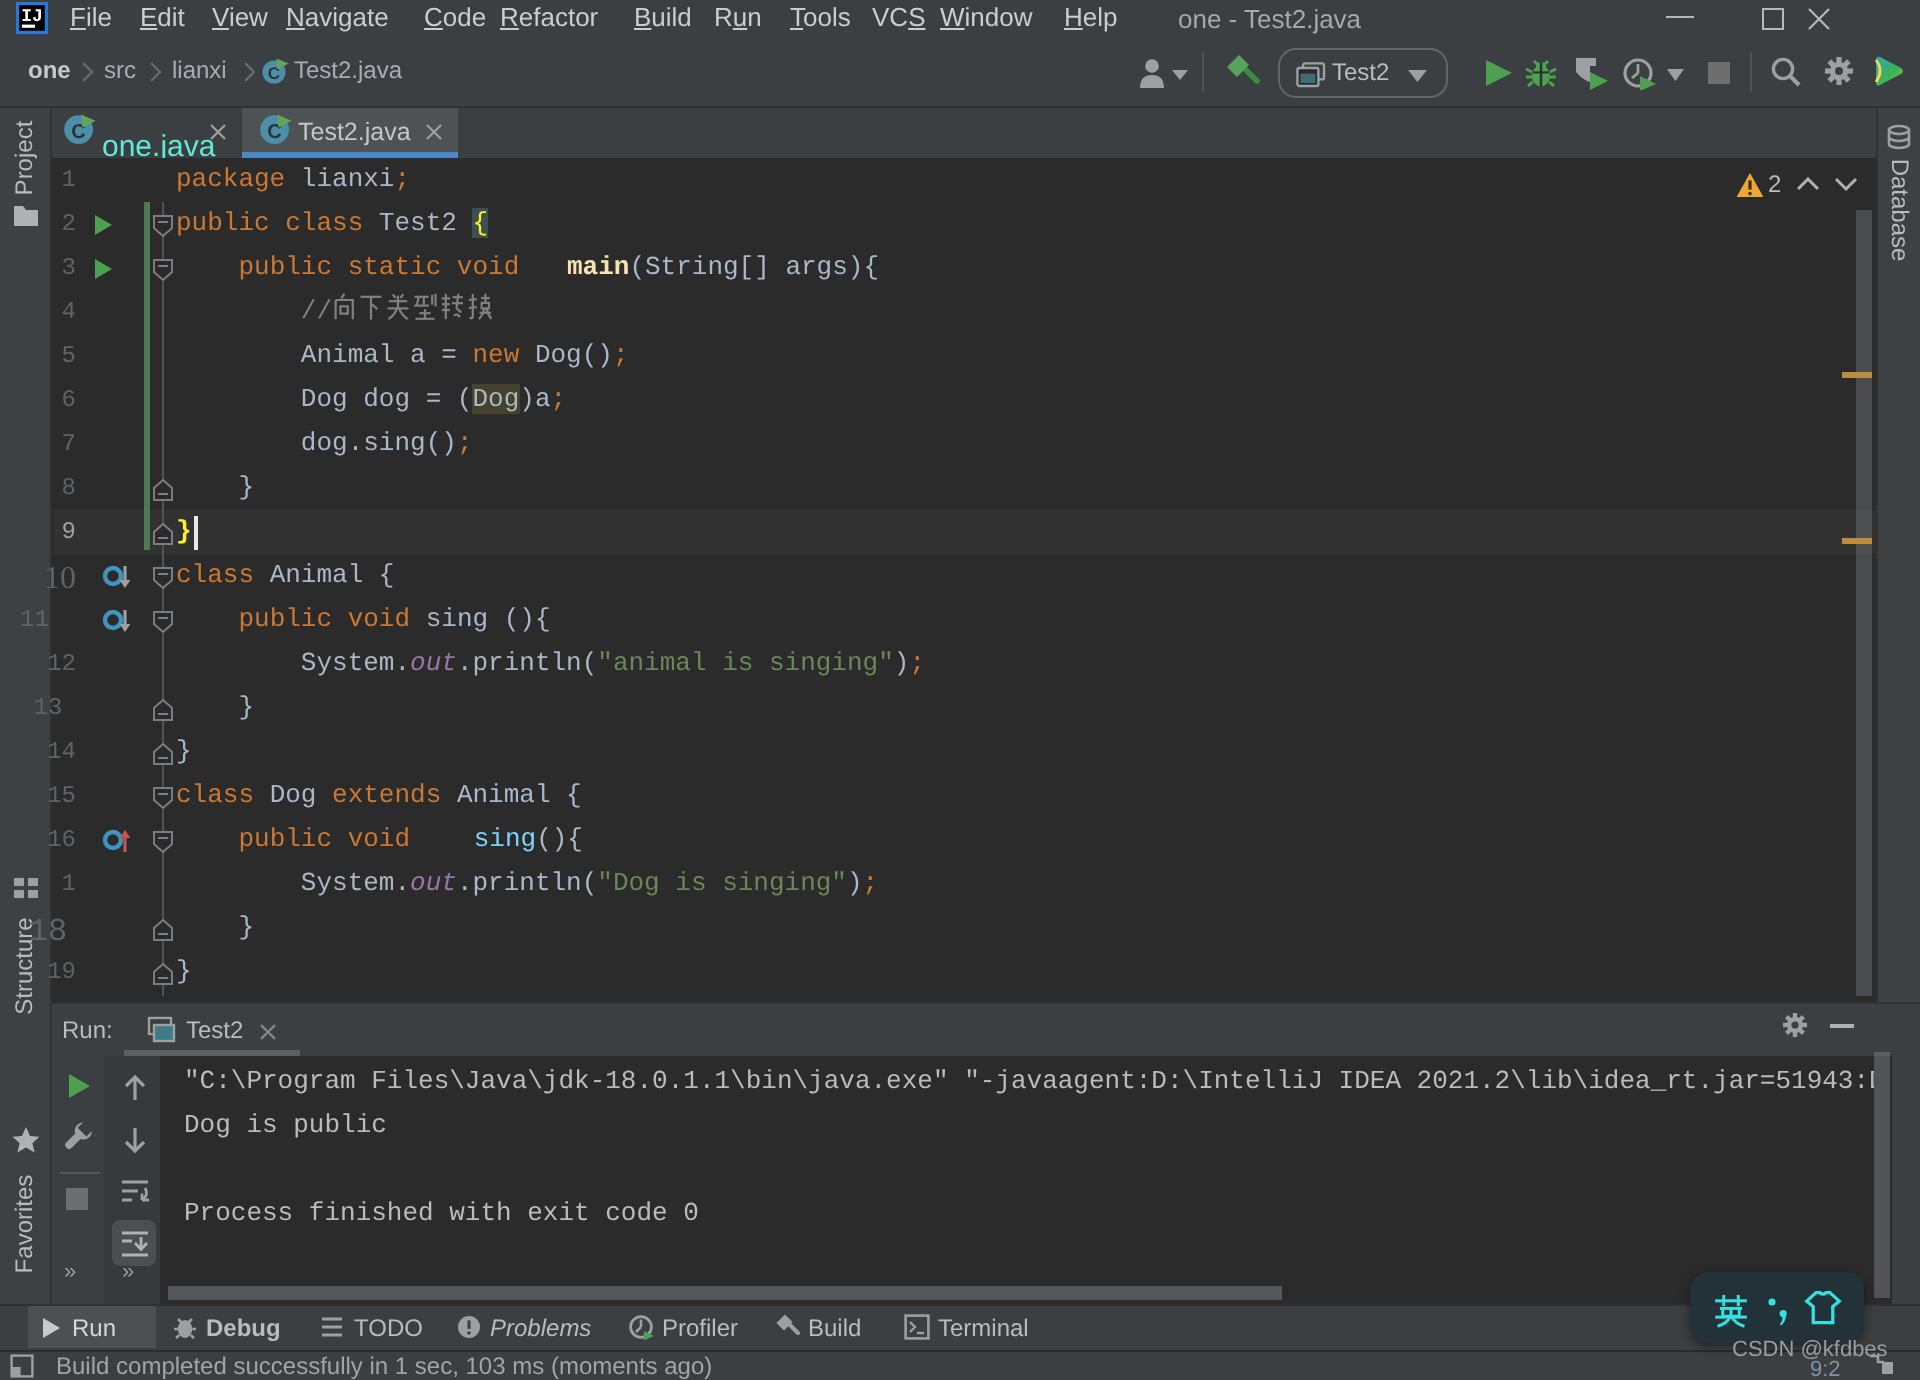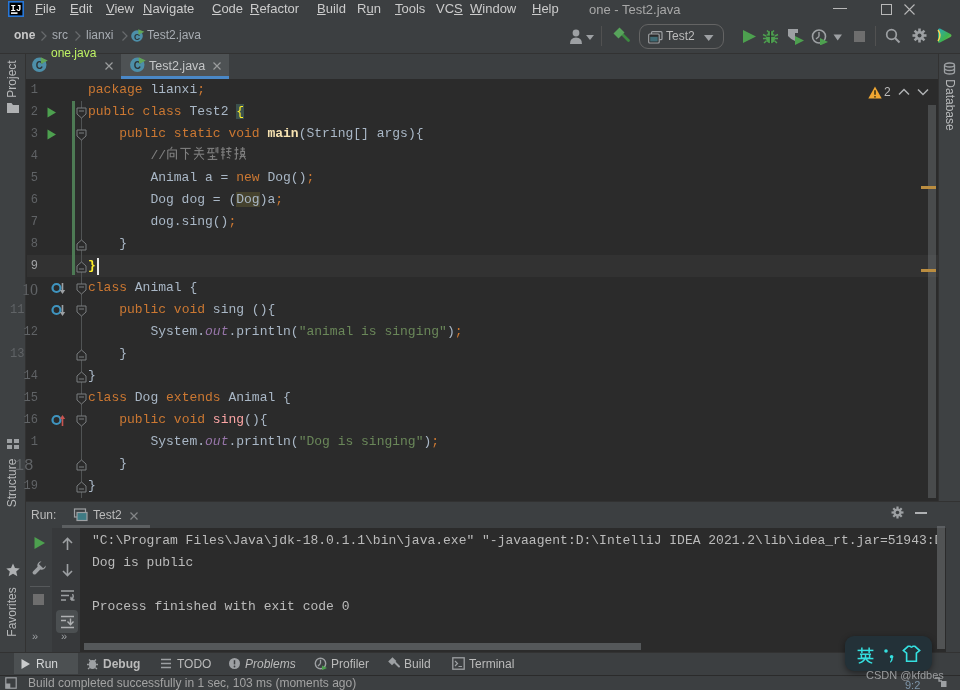--- a/index.html
+++ b/index.html
@@ -4,21 +4,21 @@
 html,body{margin:0;padding:0;width:960px;height:690px;overflow:hidden;background:#2b2b2b;
   font-family:"Liberation Sans",sans-serif;}
 *{box-sizing:border-box;}
 .abs{position:absolute;}
 #stage{position:relative;width:960px;height:690px;}
 .mono{font-family:"Liberation Mono",monospace;font-size:13px;line-height:22px;white-space:pre;}
 .kw{color:#cc7832;}
 .str{color:#6a8759;}
 .cmt{color:#808080;}
 .fld{color:#9876aa;font-style:italic;}
-.mdecl{color:#fca5a5;}
+.mdecl{color:#7dd3fc;margin-left:24px;}
 </style></head>
 <body>
 <div id="stage">
 
 <div class="abs" style="left:0;top:0;width:960px;height:18px;background:#3c3f41;"></div>
 <svg class="abs" style="left:8px;top:0.5px;" width="16" height="16">
       <rect x="0.8" y="0.8" width="14.4" height="14.4" fill="#000" stroke="#2777d8" stroke-width="1.6"></rect>
       <text x="8" y="9.5" font-size="9" font-weight="bold" fill="#fff" text-anchor="middle" font-family="Liberation Mono">IJ</text>
       <rect x="3" y="11.3" width="6.5" height="1.6" fill="#fff"></rect>
     </svg>
@@ -140,21 +140,21 @@
 <div class="abs" style="left:0;top:53px;width:960px;height:1px;background:#323232;"></div>
 <div class="abs" style="left:26px;top:54px;width:912px;height:25px;background:#3c3f41;"></div>
 <div class="abs" style="left:121px;top:54px;width:108px;height:25px;background:#4e5254;"></div>
 <div class="abs" style="left:121px;top:76px;width:108px;height:3px;background:#4a88c7;"></div>
 
 <svg class="abs" style="left:32px;top:57px;" width="16" height="16">
       <circle cx="7.3" cy="7.8" r="7.2" fill="#4d8fa9"></circle>
       <text x="7.3" y="12" font-size="10" font-weight="bold" fill="#2c3335" text-anchor="middle" font-family="Liberation Sans">C</text>
       <path d="M8.6 0.3 L15.8 3.4 L9.2 6.9 Z" fill="#62a559"></path>
     </svg>
-<div class="abs" style="left:51px;top:46px;font-size:12px;color:#bef264;">one.java</div>
+<div class="abs" style="left:51px;top:65px;font-size:15px;color:#5eead4;">one.java</div>
 <svg class="abs" style="left:104px;top:61px;" width="10" height="10">
       <path d="M1.5 1.5 L8.5 8.5 M8.5 1.5 L1.5 8.5" stroke="#9b9d9e" stroke-width="1.2"></path>
     </svg>
 
 <svg class="abs" style="left:130px;top:57px;" width="16" height="16">
       <circle cx="7.3" cy="7.8" r="7.2" fill="#4d8fa9"></circle>
       <text x="7.3" y="12" font-size="10" font-weight="bold" fill="#2c3335" text-anchor="middle" font-family="Liberation Sans">C</text>
       <path d="M8.6 0.3 L15.8 3.4 L9.2 6.9 Z" fill="#62a559"></path>
     </svg>
 <div class="abs" style="left:149px;top:59px;font-size:12.5px;color:#c4c6c7;">Test2.java</div>
@@ -199,21 +199,21 @@
 <div class="abs" style="left:10px;top:127px;width:28px;text-align:right;font-family:'Liberation Mono',monospace;font-size:12px;color:#606366;">3</div>
 <div class="abs" style="left:10px;top:149px;width:28px;text-align:right;font-family:'Liberation Mono',monospace;font-size:12px;color:#606366;">4</div>
 <div class="abs" style="left:10px;top:171px;width:28px;text-align:right;font-family:'Liberation Mono',monospace;font-size:12px;color:#606366;">5</div>
 <div class="abs" style="left:10px;top:193px;width:28px;text-align:right;font-family:'Liberation Mono',monospace;font-size:12px;color:#606366;">6</div>
 <div class="abs" style="left:10px;top:215px;width:28px;text-align:right;font-family:'Liberation Mono',monospace;font-size:12px;color:#606366;">7</div>
 <div class="abs" style="left:10px;top:237px;width:28px;text-align:right;font-family:'Liberation Mono',monospace;font-size:12px;color:#606366;">8</div>
 <div class="abs" style="left:10px;top:259px;width:28px;text-align:right;font-family:'Liberation Mono',monospace;font-size:12px;color:#a1a3a5;">9</div>
 <div class="abs" style="left:10px;top:281px;width:28px;text-align:right;font-family:Liberation Serif, serif;font-size:16px;color:#606366;">10</div>
 <div class="abs" style="left:10px;top:303px;width:28px;text-align:left;font-family:'Liberation Mono',monospace;font-size:12px;color:#606366;">11</div>
 <div class="abs" style="left:10px;top:325px;width:28px;text-align:right;font-family:'Liberation Mono',monospace;font-size:12px;color:#606366;">12</div>
-<div class="abs" style="left:10px;top:347px;width:28px;text-align:left;font-family:'Liberation Mono',monospace;font-size:12px;color:#606366;">13</div>
+<div class="abs" style="left:10px;top:347px;width:28px;text-align:center;font-family:'Liberation Mono',monospace;font-size:12px;color:#606366;">13</div>
 <div class="abs" style="left:10px;top:369px;width:28px;text-align:right;font-family:'Liberation Mono',monospace;font-size:12px;color:#606366;">14</div>
 <div class="abs" style="left:10px;top:391px;width:28px;text-align:right;font-family:'Liberation Mono',monospace;font-size:12px;color:#606366;">15</div>
 <div class="abs" style="left:10px;top:413px;width:28px;text-align:right;font-family:'Liberation Mono',monospace;font-size:12px;color:#606366;">16</div>
 <div class="abs" style="left:10px;top:435px;width:28px;text-align:right;font-family:'Liberation Mono',monospace;font-size:12px;color:#606366;">1</div>
 <div class="abs" style="left:10px;top:457px;width:28px;text-align:center;font-family:'Liberation Mono',monospace;font-size:16px;color:#606366;">18</div>
 <div class="abs" style="left:10px;top:479px;width:28px;text-align:right;font-family:'Liberation Mono',monospace;font-size:12px;color:#606366;">19</div>
 </div>
 
 <div class="abs" style="left:72px;top:101px;width:2.5px;height:174px;background:#4d7a54;"></div>
 
@@ -289,21 +289,21 @@
       </svg>
 <svg class="abs" style="left:76px;top:480.5px;" width="11" height="12">
         <path d="M5.5 1 L10 5 L10 11 L1 11 L1 5 Z" fill="#2b2b2b" stroke="#7b7e80" stroke-width="1"></path>
         <path d="M3 8 L8 8" stroke="#7b7e80" stroke-width="1"></path>
       </svg>
 </div>
 
 <div id="code">
 <div class="abs mono" style="left:88px;top:79px;color:#a9b7c6;"><span class="kw">package</span> lianxi<span class="kw">;</span></div>
 <div class="abs mono" style="left:88px;top:101px;color:#a9b7c6;"><span class="kw">public class</span> Test2 <span style="background:#3b514d;color:#ffef28;">{</span></div>
-<div class="abs mono" style="left:88px;top:123px;color:#a9b7c6;">    <span class="kw">public static void</span> <span style="color:#f7e3b1;font-weight:bold;">main</span>(String[] args){</div>
+<div class="abs mono" style="left:88px;top:123px;color:#a9b7c6;">    <span class="kw">public static void</span> <span style="color:#f7e3b1;font-weight:bold;margin-left:16px;">main</span>(String[] args){</div>
 <div class="abs mono" style="left:88px;top:145px;color:#a9b7c6;">        <span class="cmt">//</span><svg style="vertical-align:-2px" width="82" height="15" id="cjk1">
           <g transform="translate(0.0,0)" stroke="#808080" stroke-width="1.1" fill="none">
             <path d="M6.2 0.8 L4.6 3.2"></path>
             <path d="M1.8 4 L1.8 13.6"></path>
             <path d="M1.8 4 L10.4 4 L10.4 13.6"></path>
             <path d="M4.2 7.2 L7.9 7.2 L7.9 10.8 L4.2 10.8 Z"></path>
           </g>
           <g transform="translate(13.5,0)" stroke="#808080" stroke-width="1.1" fill="none">
             <path d="M0.8 2.4 L11.2 2.4"></path>
             <path d="M6 2.4 L6 13.8"></path>

